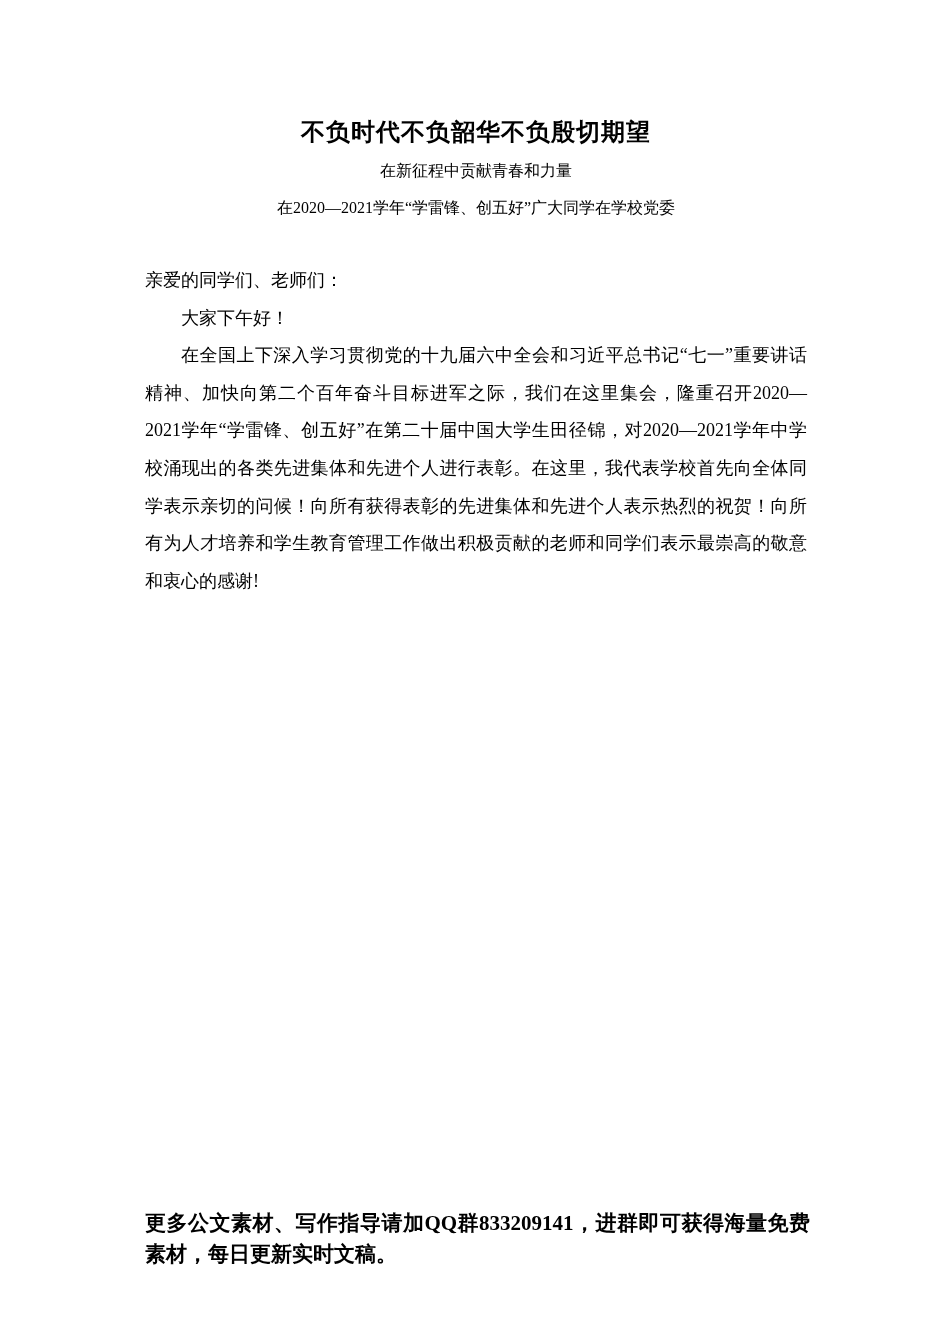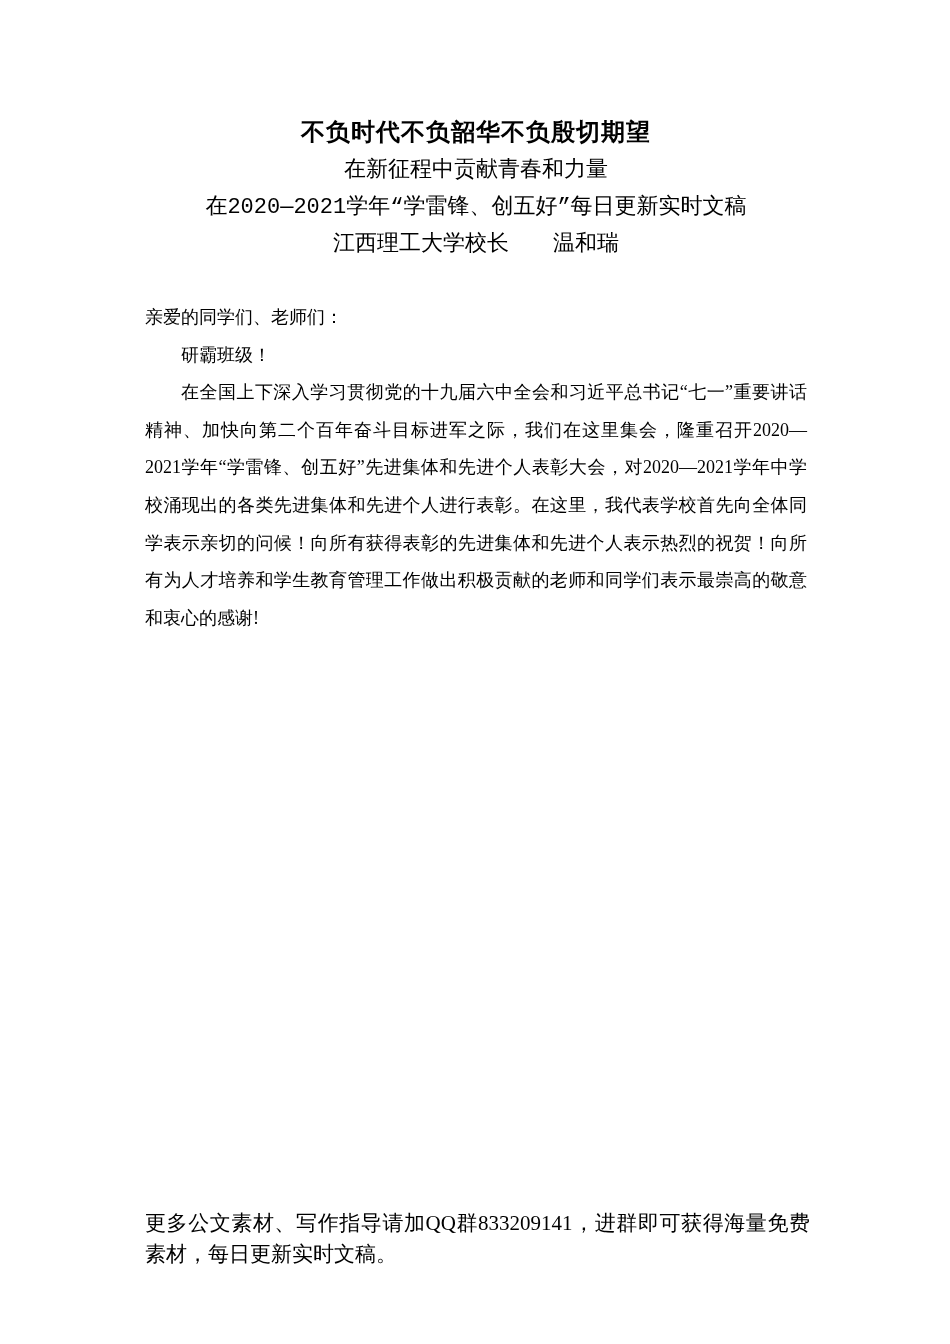--- a/index.html
+++ b/index.html
@@ -19,61 +19,59 @@
   }
 
   .doc-header { text-align: center; }
   .doc-title {
     font-size: 24px;
     font-weight: bold;
     line-height: 40px;
     letter-spacing: 1px;
   }
   .doc-sub {
-    font-size: 22px;
+    font-size: 16px;
     font-weight: normal;
     line-height: 37px;
-    font-family: Liberation Mono, monospace;
   }
 
   .doc-body {
     margin-top: 36px;
     font-size: 18px;
     line-height: 37.6px;
     text-align: justify;
     text-justify: inter-ideograph;
   }
   .doc-body p { text-indent: 2em; }
   .doc-body p.no-indent { text-indent: 0; }
 
   .doc-footer {
     position: absolute;
     left: 145px;
     right: 140px;
     top: 1208px;
     font-size: 21px;
-    font-weight: normal;
+    font-weight: bold;
     line-height: 31px;
     text-align: justify;
     text-justify: inter-ideograph;
   }
 </style>
 </head>
 <body>
 
 <div class="page">
 
   <div class="doc-header">
     <div class="doc-title">不负时代不负韶华不负殷切期望</div>
     <div class="doc-sub">在新征程中贡献青春和力量</div>
-    <div class="doc-sub">在2020—2021学年“学雷锋、创五好”每日更新实时文稿</div>
-    <div class="doc-sub">江西理工大学校长　　温和瑞</div>
+    <div class="doc-sub">在2020—2021学年“学雷锋、创五好”广大同学在学校党委</div>
   </div>
 
   <div class="doc-body">
     <p class="no-indent">亲爱的同学们、老师们：</p>
-    <p>研霸班级！</p>
-    <p>在全国上下深入学习贯彻党的十九届六中全会和习近平总书记“七一”重要讲话精神、加快向第二个百年奋斗目标进军之际，我们在这里集会，隆重召开2020—2021学年“学雷锋、创五好”先进集体和先进个人表彰大会，对2020—2021学年中学校涌现出的各类先进集体和先进个人进行表彰。在这里，我代表学校首先向全体同学表示亲切的问候！向所有获得表彰的先进集体和先进个人表示热烈的祝贺！向所有为人才培养和学生教育管理工作做出积极贡献的老师和同学们表示最崇高的敬意和衷心的感谢!</p>
+    <p>大家下午好！</p>
+    <p>在全国上下深入学习贯彻党的十九届六中全会和习近平总书记“七一”重要讲话精神、加快向第二个百年奋斗目标进军之际，我们在这里集会，隆重召开2020—2021学年“学雷锋、创五好”在第二十届中国大学生田径锦，对2020—2021学年中学校涌现出的各类先进集体和先进个人进行表彰。在这里，我代表学校首先向全体同学表示亲切的问候！向所有获得表彰的先进集体和先进个人表示热烈的祝贺！向所有为人才培养和学生教育管理工作做出积极贡献的老师和同学们表示最崇高的敬意和衷心的感谢!</p>
   </div>
 
   <div class="doc-footer">更多公文素材、写作指导请加QQ群833209141，进群即可获得海量免费素材，每日更新实时文稿。</div>
 
 </div>
 
 </body></html>

